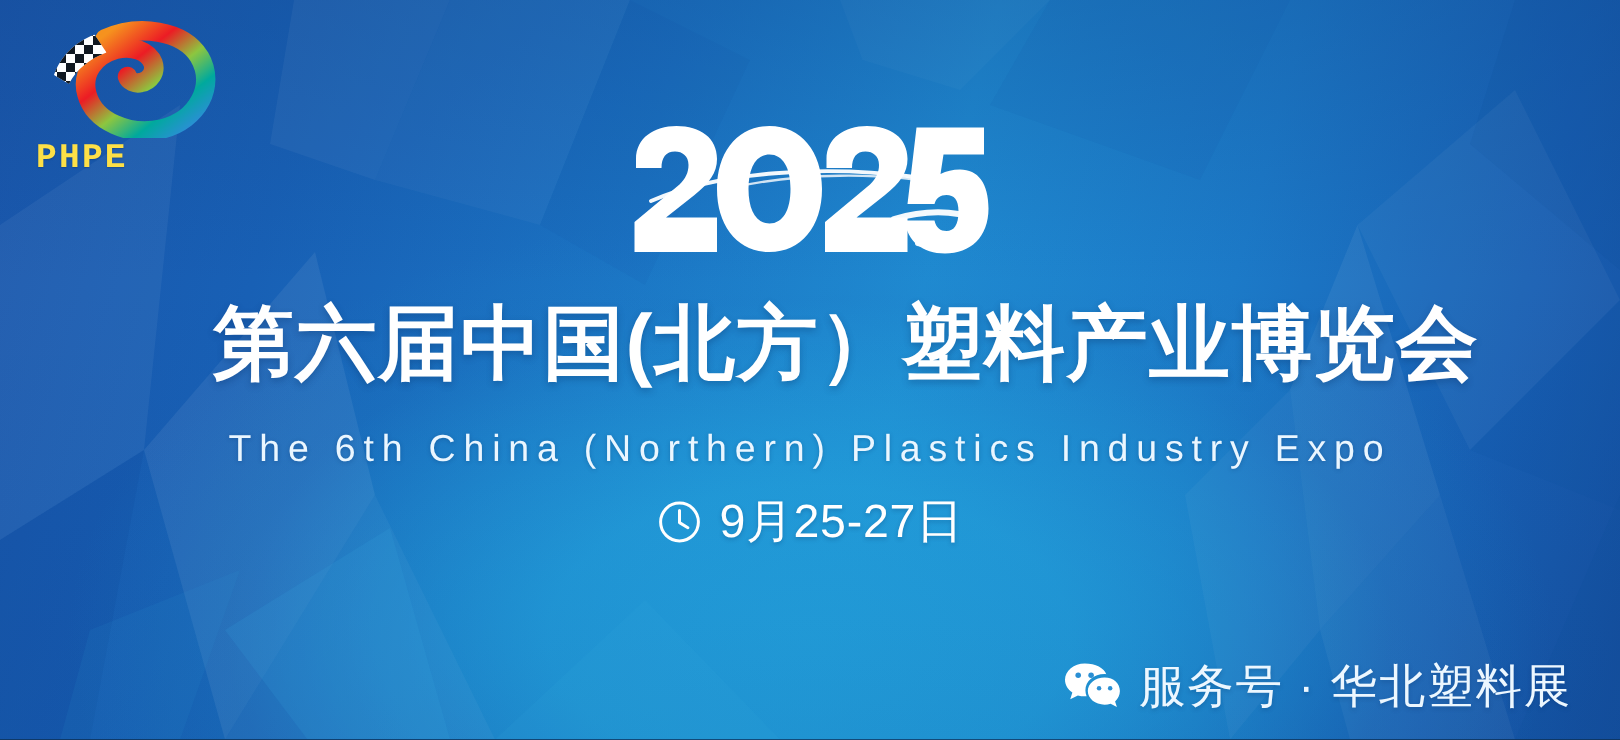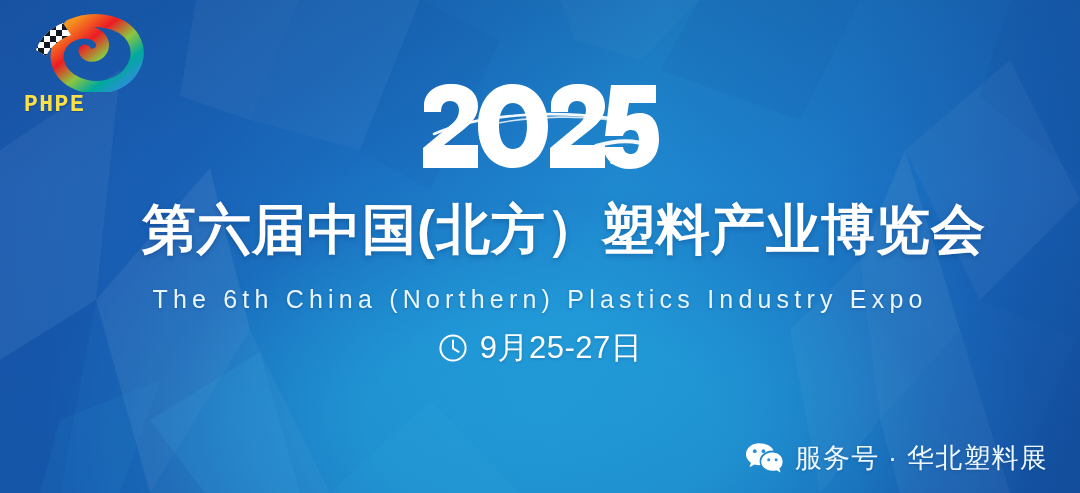--- a/index.html
+++ b/index.html
@@ -125,24 +125,24 @@
   }
   .meta-ico { display:flex; align-items:center; justify-content:center; }
   .meta-ico svg { display:block; }
 
   
   .wechat {
     position: absolute;
     right: 32px;
     bottom: 18px;
     display: flex;
-    align-items: flex-end;
+    align-items: flex-start;
     gap: 12px;
     color: #ecf7ff;
-    font-size: 27px;
+    font-size: 31px;
     line-height: 34px;
     letter-spacing: 1.2px;
     white-space: nowrap;
     text-shadow: 0 1px 3px rgba(6,44,96,0.25);
   }
   .wechat-ico svg { display: block; }
 </style>
 </head>
 <body>
 

